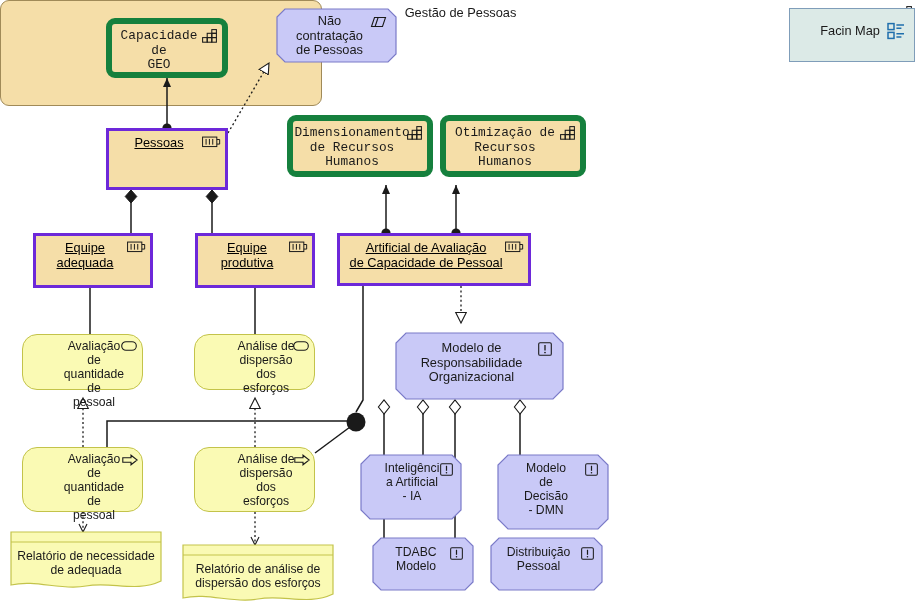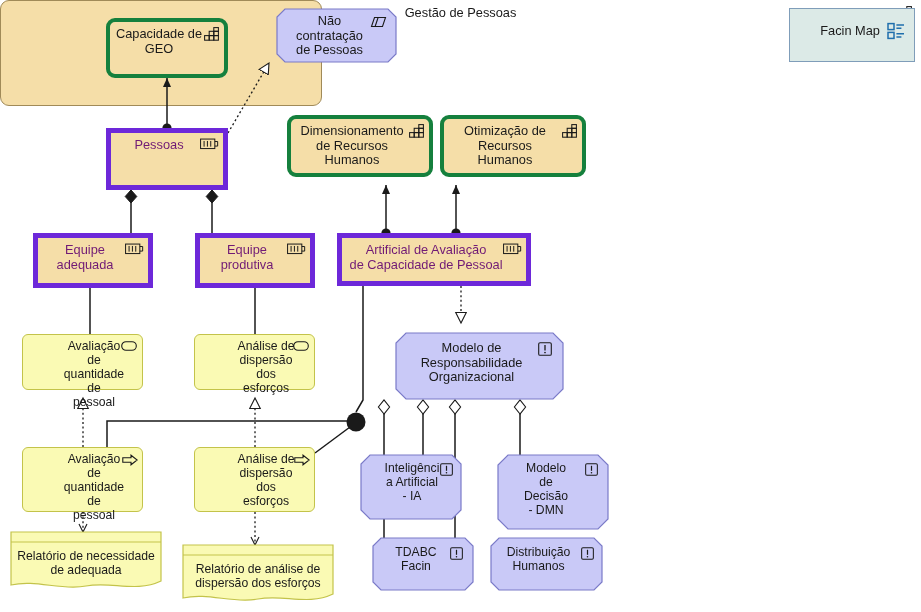--- a/index.html
+++ b/index.html
@@ -16,25 +16,25 @@
   .node{
     position:absolute;box-sizing:border-box;
     display:flex;align-items:flex-start;justify-content:center;
     text-align:center;line-height:1.14;
     padding-top:5px;
   }
   .node .lbl{display:block;padding:0 20px 0 4px;white-space:pre-line;}
   .node .ico{position:absolute;top:5px;right:4px;width:16px;height:14px;}
 
   
-  .tan{background:#f5dea8;border:5px solid #6d28d9;color:#701a75;}
-  .tan-round{background:#f5dea8;border:4px solid #15803d;border-radius:9px;}
-
-  
-  .yel-round{background:#fafab4;border:1px solid #c3c34a;border-radius:6px;padding-left:36px;}
+  .tan{background:#f5dea8;border:3px solid #6d28d9;color:#000000;text-decoration:underline;}
+  .tan-round{background:#f5dea8;border:6px solid #15803d;border-radius:9px;font-family:Liberation Mono, monospace;}
+
+  
+  .yel-round{background:#fafab4;border:1px solid #c3c34a;border-radius:15px;padding-left:36px;}
 
   
   .deliv{background:transparent;border:none;padding:0;}
   .deliv .dtxt{
     position:absolute;left:0;top:14px;width:100%;
     text-align:center;line-height:1.16;white-space:pre-line;
   }
 
   
   .oct{background:transparent;border:none;}
@@ -346,34 +346,34 @@
       <path d="M7,3 L7,8.4" stroke="#1a1a1a" stroke-width="1.3" fill="none"></path>
       <circle cx="7" cy="10.5" r="0.85" fill="#1a1a1a"></circle>
     </svg>
   </div>
 
   <div class="node oct" style="left:372px;top:537px;width:102px;height:54px;">
     <svg width="102" height="54" viewBox="0 0 102 54" style="position:absolute;left:0;top:0;">
       <path d="M9,1 L93,1 L101,9 L101,45 L93,53 L9,53 L1,45 L1,9 z" fill="#c9c9f7" stroke="#7a7ac8" stroke-width="1.2"></path>
     </svg>
     <span class="otxt fs12" style="top:9px;padding:0 18px 0 4px;">TDABC
-Facin</span>
+Modelo</span>
     <svg class="oico" viewBox="0 0 14 14" style="top:10px;right:11px;width:13px;height:13px;">
       <rect x="0.7" y="0.7" width="12.6" height="12.6" rx="1.4" fill="none" stroke="#1a1a1a" stroke-width="1.1"></rect>
       <path d="M7,3 L7,8.4" stroke="#1a1a1a" stroke-width="1.3" fill="none"></path>
       <circle cx="7" cy="10.5" r="0.85" fill="#1a1a1a"></circle>
     </svg>
   </div>
 
   <div class="node oct" style="left:490px;top:537px;width:113px;height:54px;">
     <svg width="113" height="54" viewBox="0 0 113 54" style="position:absolute;left:0;top:0;">
       <path d="M9,1 L104,1 L112,9 L112,45 L104,53 L9,53 L1,45 L1,9 z" fill="#c9c9f7" stroke="#7a7ac8" stroke-width="1.2"></path>
     </svg>
     <span class="otxt fs12" style="top:9px;padding:0 20px 0 4px;">Distribuição
-Humanos</span>
+Pessoal</span>
     <svg class="oico" viewBox="0 0 14 14" style="top:10px;right:9px;width:13px;height:13px;">
       <rect x="0.7" y="0.7" width="12.6" height="12.6" rx="1.4" fill="none" stroke="#1a1a1a" stroke-width="1.1"></rect>
       <path d="M7,3 L7,8.4" stroke="#1a1a1a" stroke-width="1.3" fill="none"></path>
       <circle cx="7" cy="10.5" r="0.85" fill="#1a1a1a"></circle>
     </svg>
   </div>
 
   <div class="legend" style="left:789px;top:8px;width:124px;height:52px;">
     <span class="ltxt fs13">Facin Map</span>
     <svg class="lico" viewBox="0 0 18 18">

